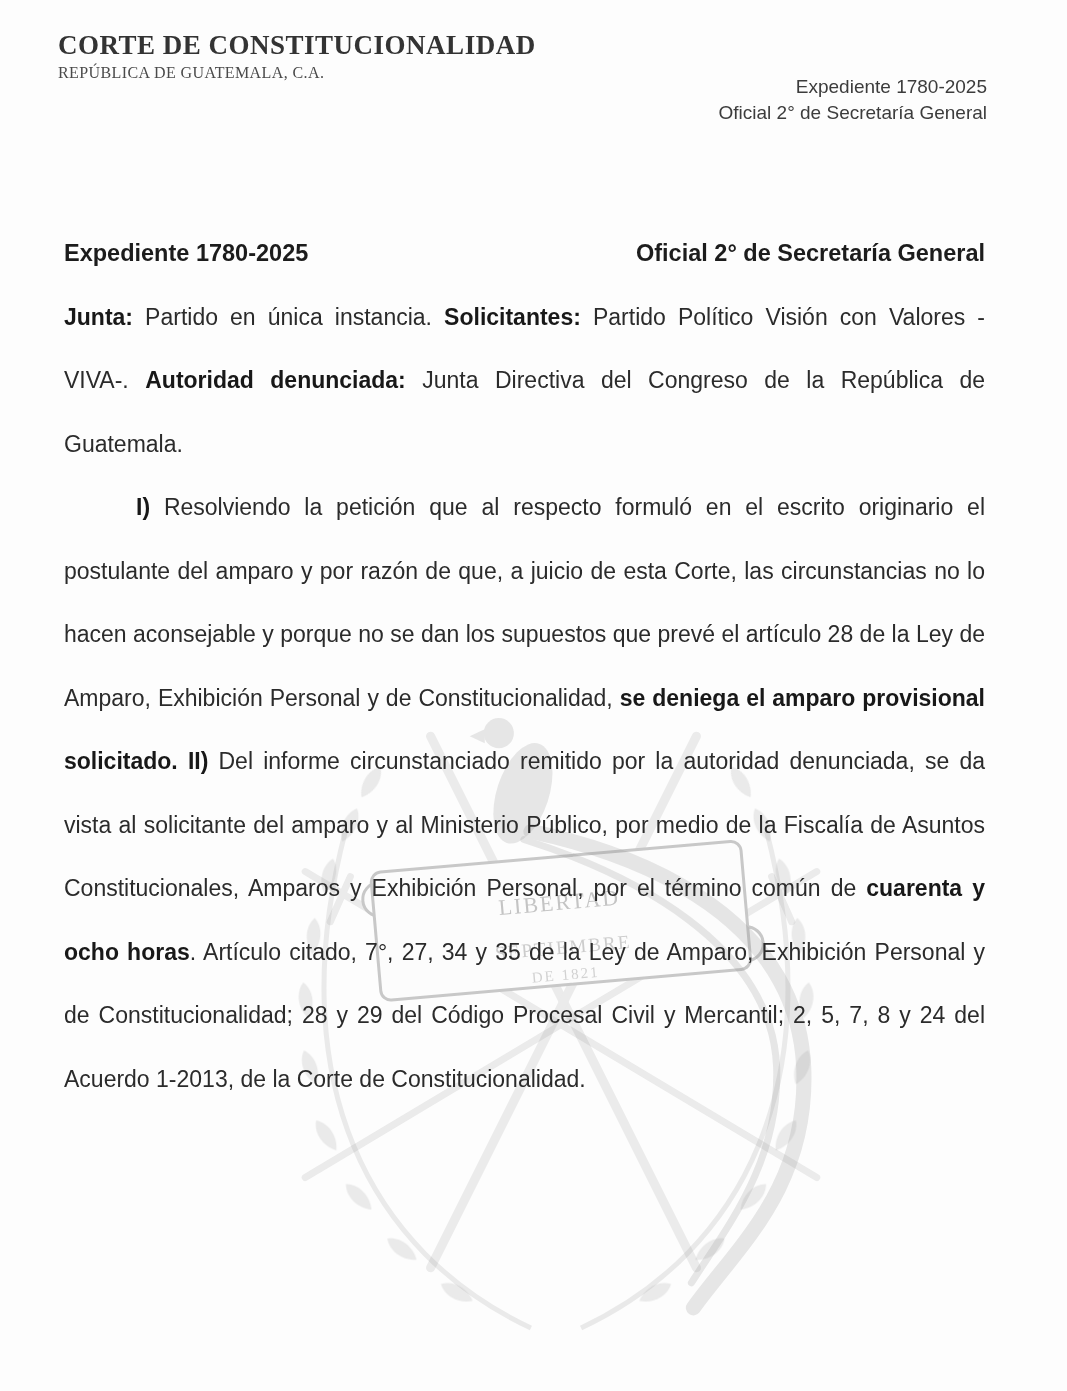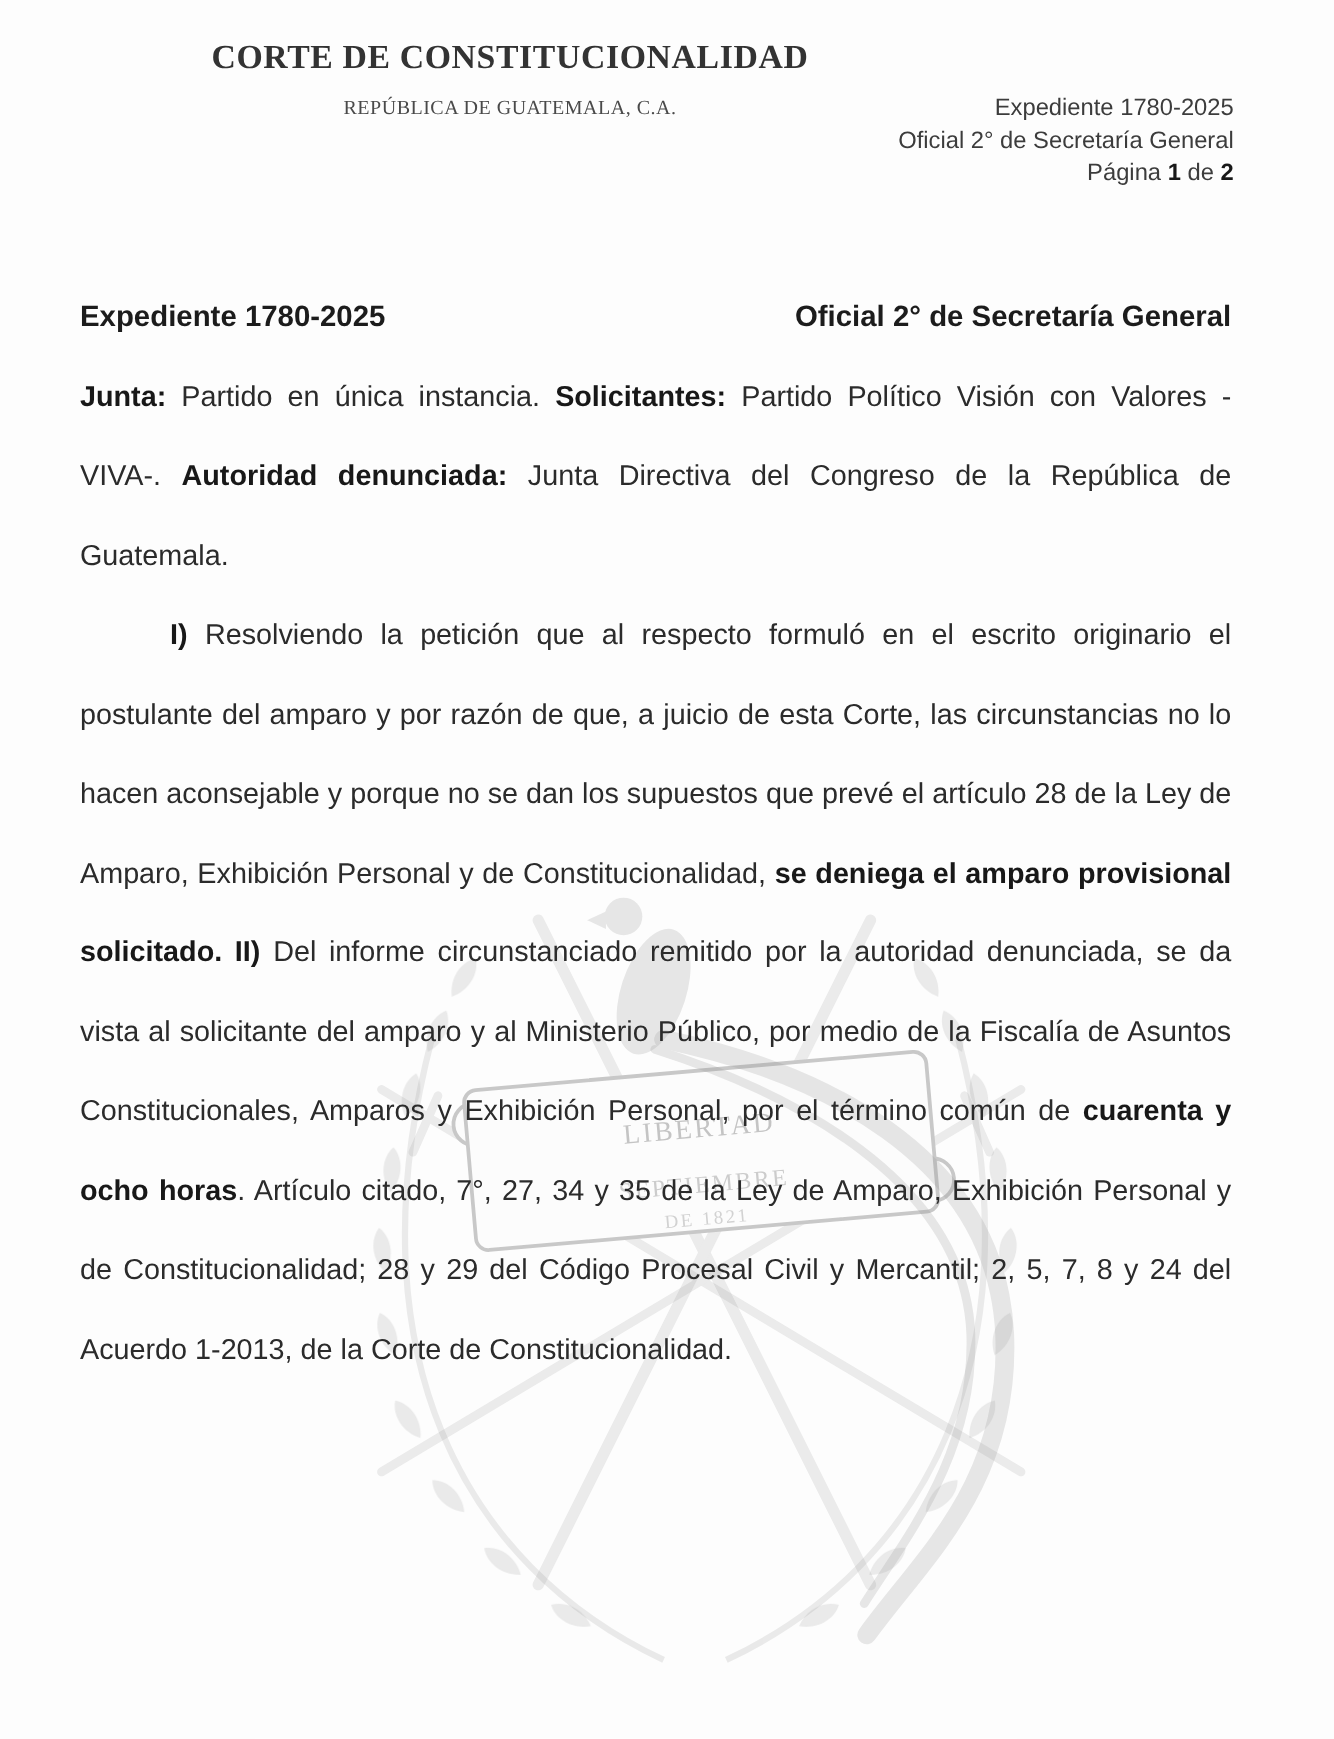--- a/index.html
+++ b/index.html
@@ -21,33 +21,33 @@
     position:absolute;
     left:230px;top:678px;
     width:662px;height:668px;
     pointer-events:none;
   }
 
   
   .court-head{
     position:absolute;
     left:58px;top:30px;width:700px;
-    text-align:center;
+    text-align:left;
     font-family:"Liberation Serif", serif;
     color:#3a3a3a;
   }
   .court-title{
     font-size:27px;
     font-weight:bold;
     letter-spacing:.5px;
     color:#333;
   }
   .court-subtitle{
     font-size:16px;
-    margin-top:17px;
+    margin-top:3px;
     letter-spacing:.4px;
     color:#4a4a4a;
   }
   .ref-block{
     position:absolute;
     right:80px;top:74px;
     text-align:right;
     font-size:19px;
     line-height:26px;
     color:#3c3c3c;
@@ -158,21 +158,20 @@
   </div>
 
   <div class="court-head">
     <div class="court-title">CORTE DE CONSTITUCIONALIDAD</div>
     <div class="court-subtitle">REPÚBLICA DE GUATEMALA, C.A.</div>
   </div>
 
   <div class="ref-block">
     <div>Expediente 1780-2025</div>
     <div>Oficial 2° de Secretaría General</div>
-    <div><span>Página </span><span class="b">1</span><span> de </span><span class="b">2</span></div>
   </div>
 
   <div class="doc-body">
     <div class="case-row">
       <span>Expediente 1780-2025</span>
       <span>Oficial 2° de Secretaría General</span>
     </div>
 
     <p class="para"><span class="b">Junta:</span><span> Partido en única instancia. </span><span class="b">Solicitantes:</span><span> Partido Político Visión con Valores -VIVA-. </span><span class="b">Autoridad denunciada:</span><span> Junta Directiva del Congreso de la República de Guatemala.</span></p>
 

